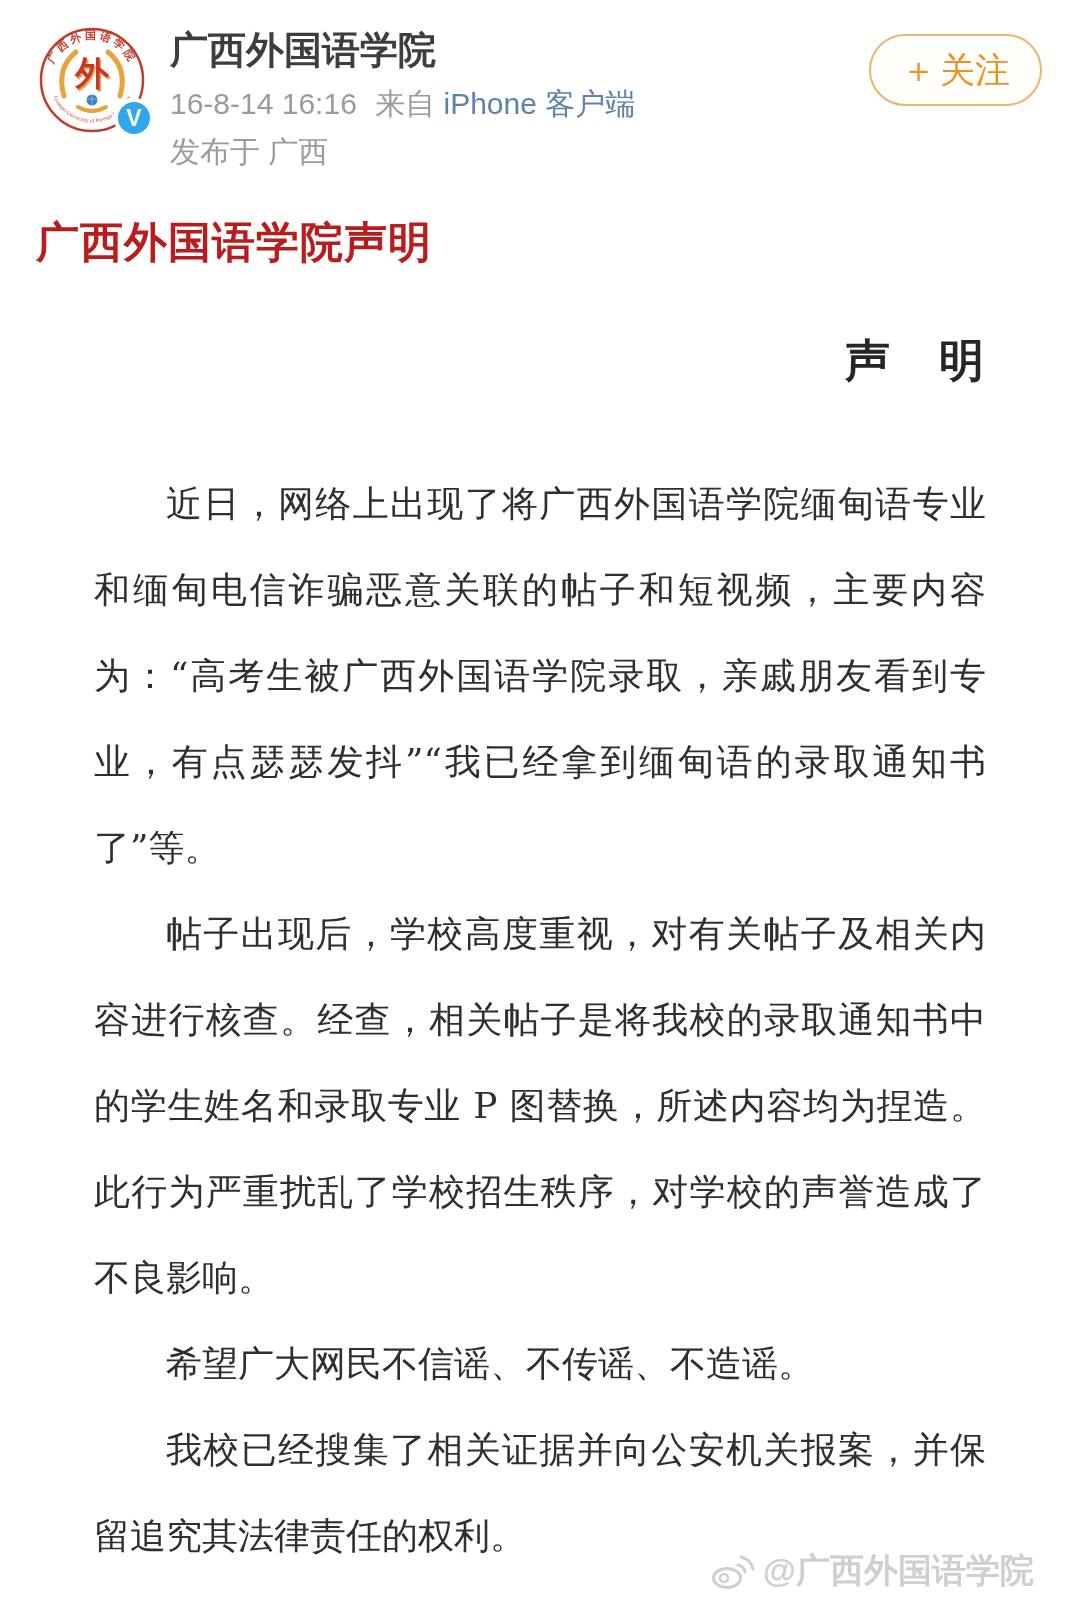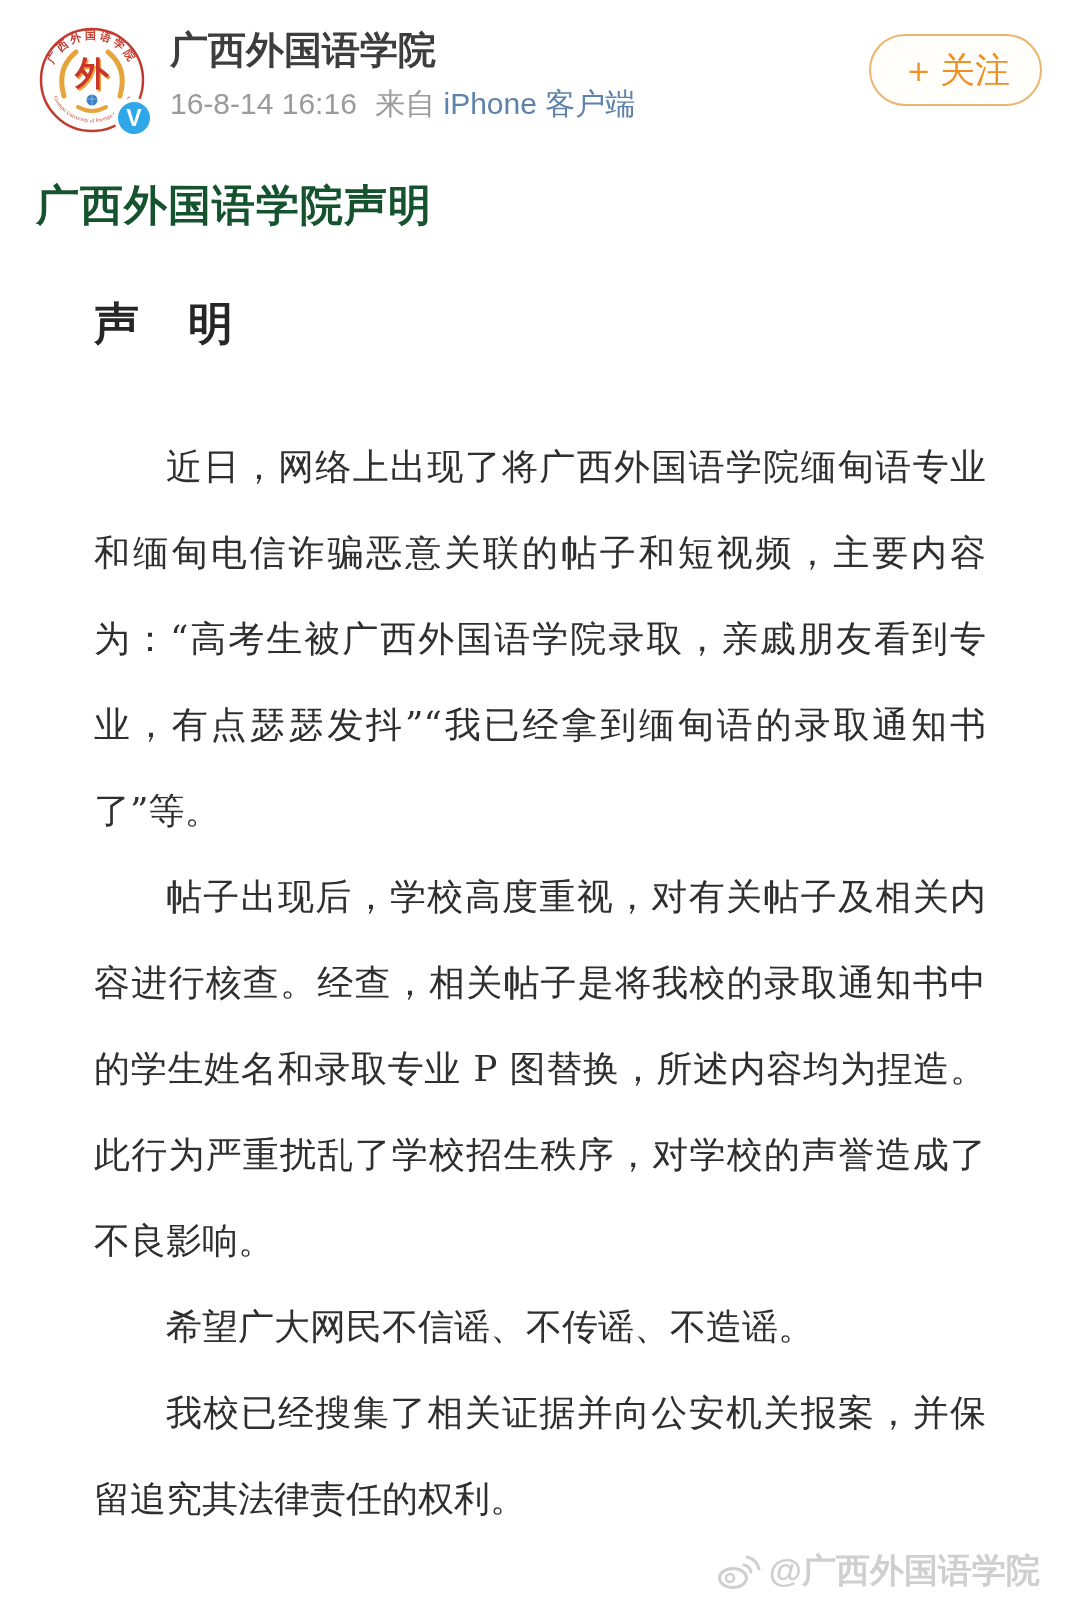--- a/index.html
+++ b/index.html
@@ -31,49 +31,49 @@
     flex:none; margin-top:8px;
     height:72px; padding:0 30px;
     border:2px solid #eab56e; border-radius:36px;
     background:#fffefb; color:#ee9022;
     font-size:35px; font-family:"Liberation Sans", sans-serif;
     display:flex; align-items:center; gap:4px; cursor:pointer;
   }
   
   .post-title {
     margin:46px 36px 4px 36px;
-    font-size:43px; font-weight:700; color:#14532d;
+    font-size:43px; font-weight:700; color:#b91c1c;
     letter-spacing:1px; line-height:1.2;
   }
   
   .statement {
     margin-top:62px; padding:0 94px;
     font-family:"DejaVu Serif", "Liberation Serif", serif;
     color:#2f2f2f;
   }
   .doc-title {
-    text-align:left; font-size:45px; font-weight:700;
+    text-align:right; font-size:45px; font-weight:700;
     color:#262626; margin-bottom:70px; letter-spacing:2px;
   }
   .statement p {
     margin:0; font-size:36px; line-height:86px;
     text-align:justify; text-indent:2em; color:#2f2f2f;
   }
   
   .seal-area { position:relative; height:392px; margin:34px -94px 0 -94px; }
   .seal-svg { position:absolute; left:614px; top:85px; }
   .sign-name {
     position:absolute; top:207px; right:200px;
     font-size:35px; color:#1e1e1e; letter-spacing:1px;
     font-family:"DejaVu Serif", "Liberation Serif", serif;
     white-space:nowrap;
   }
   
   .watermark {
-    position:absolute; right:40px; bottom:12px;
+    position:absolute; right:46px; bottom:12px;
     display:flex; align-items:center; gap:8px;
     color:#cfcfcf; font-size:34px; font-weight:700;
     white-space:nowrap;
   }
 </style>
 </head>
 <body>
 
 <div class="page">
 
@@ -104,20 +104,21 @@
       </div>
     </div>
 
     <div class="header-info">
       <div class="author-name">广西外国语学院</div>
       <div class="meta-line">
         <span>16-8-14 16:16</span><span class="sep"></span>
         <span>来自</span>
         <span class="source-link">iPhone 客户端</span>
       </div>
+      <div class="meta-line">发布于 广西</div>
     </div>
 
     <button class="follow-btn">
       <span>＋</span>
       <span>关注</span>
     </button>
   </div>
 
   <h1 class="post-title">广西外国语学院声明</h1>
 

